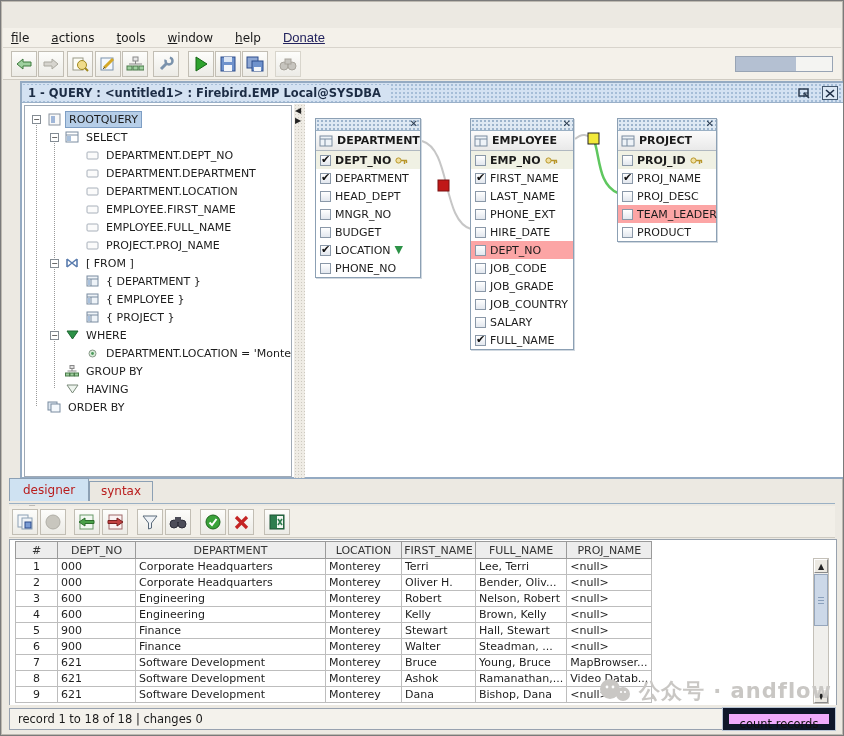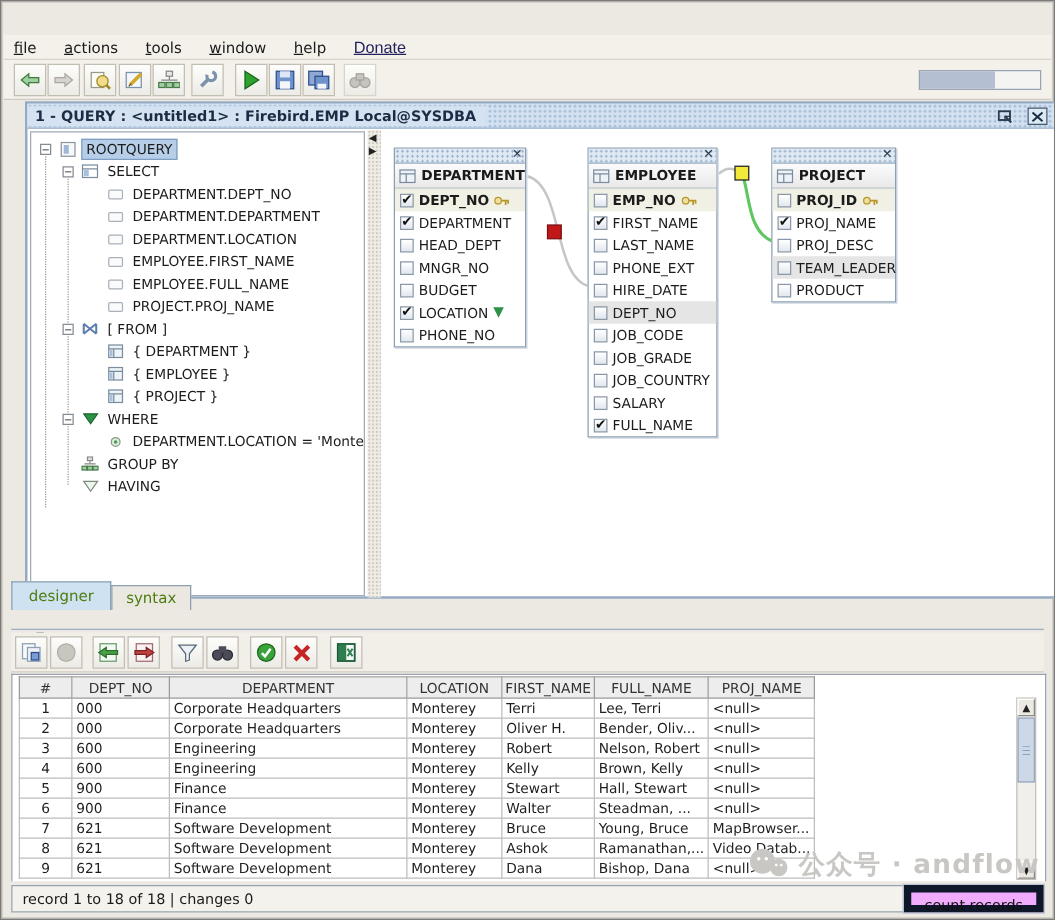--- a/index.html
+++ b/index.html
@@ -50,29 +50,29 @@
   .connector { position:absolute; border-left:1px dotted #9a9a9a; width:0; }
   .repeat-host { display:contents; }
 
   
   .card { position:absolute; border:1px solid #8ca0b4; background:#fff; box-shadow:1px 1px 0 #d0d8e0; }
   .card-pattern { height:12px; background-color:#dfe9f3; background-image:radial-gradient(#9db4cc 1px,transparent 1.1px); background-size:4px 4px; border-bottom:1px solid #9ab0c4; position:relative; }
   .card-close { position:absolute; right:2px; top:-1px; font-size:10px; font-weight:bold; color:#2c3c50; line-height:12px; }
   .card-header { height:20px; display:flex; align-items:center; gap:4px; padding-left:3px; background:linear-gradient(#fbfbfb,#e9e9e9); border-bottom:1px solid #b0b8c0; font-size:11px; font-weight:bold; color:#1a1a1a; }
   .field { height:18px; display:flex; align-items:center; gap:4px; padding-left:4px; font-size:11px; color:#1c1c1c; white-space:nowrap; }
   .field.hl-a { background:#f0f1e4; }
-  .field.hl-b { background:#e5e5e5;text-align:right; }
+  .field.hl-b { background:#fca5a5;text-align:right; }
   .fname.bold { font-weight:bold; }
   .cb { width:11px; height:11px; border:1px solid #8a98a8; background:linear-gradient(#ffffff,#e2e7ee); flex:0 0 11px; position:relative; }
   .cb.checked::after { content:"✔"; position:absolute; left:0px; top:-3px; font-size:11px; color:#111; }
   .filter-glyph { color:#2d9247; font-size:11px; line-height:10px; }
 
   
   .tabs { position:absolute; left:8px; top:480px; right:8px; height:23px; }
-  .tab { position:absolute; bottom:16px; border:1px solid #8ca0b4; border-bottom:none; font-size:12px; color:#4d7c0f; text-align:center; }
+  .tab { position:absolute; bottom:3px; border:1px solid #8ca0b4; border-bottom:none; font-size:12px; color:#b91c1c; text-align:center; }
   .tab.active { left:0; width:80px; height:23px; background:#cfe2f2; line-height:22px; font-weight:normal; }
   .tab.inactive { left:80px; width:64px; height:20px; background:#ebe8e1; line-height:19px; }
   .tabs-underline { position:absolute; left:8px; top:502px; right:8px; height:1px; background:#9ab0c4; }
   .split-mini { position:absolute; font-size:8px; color:#333; line-height:8px; }
 
   
   .toolbar2 { position:absolute; left:8px; top:505px; right:8px; height:32px; background:#f2efe8; border-bottom:1px solid #cfcbc2; }
   .tbtn2 { position:absolute; top:3px; width:26px; height:26px; background:linear-gradient(#fdfdfb,#ecebe6); border:1px solid #c2beb4; display:flex; align-items:center; justify-content:center; }
 
   
@@ -398,20 +398,30 @@
           <span class="tlabel">GROUP BY</span>
         </div>
         <div class="trow i1">
           <span class="handle"></span>
           <span class="ticon">
               <svg width="13" height="10">
                 <polygon points="1,1 12,1 6.5,9" fill="#eef4ee" stroke="#7a8a7a"></polygon>
               </svg>
             </span>
           <span class="tlabel">HAVING</span>
+        </div>
+        <div class="trow i0">
+          <span class="handle"></span>
+          <span class="ticon">
+              <svg width="14" height="12">
+                <rect x="1" y="1" width="9" height="8" fill="#dce6f0" stroke="#7a8ca0"></rect>
+                <rect x="4" y="3" width="9" height="8" fill="#f4f8fc" stroke="#7a8ca0"></rect>
+              </svg>
+            </span>
+          <span class="tlabel">ORDER BY</span>
         </div>
       </div>
     </div>
 
     <div class="divider">
       <span class="div-arrow" style="top:3px">◀</span>
       <span class="div-arrow" style="top:13px">▶</span>
     </div>
 
     <div class="diagram">

